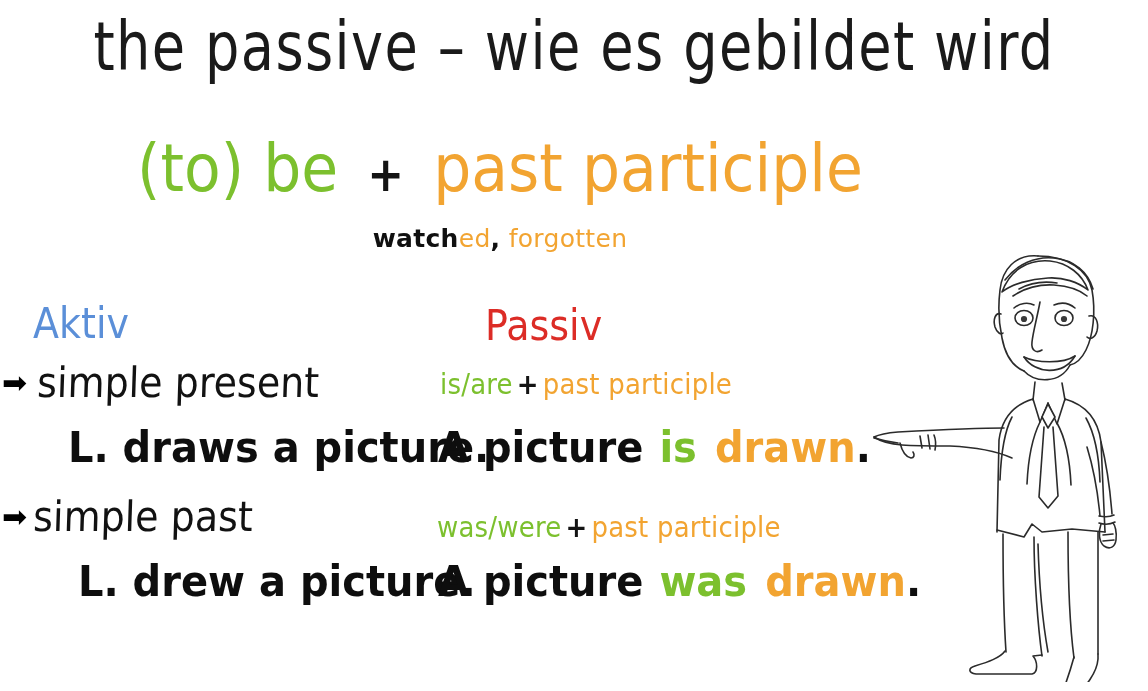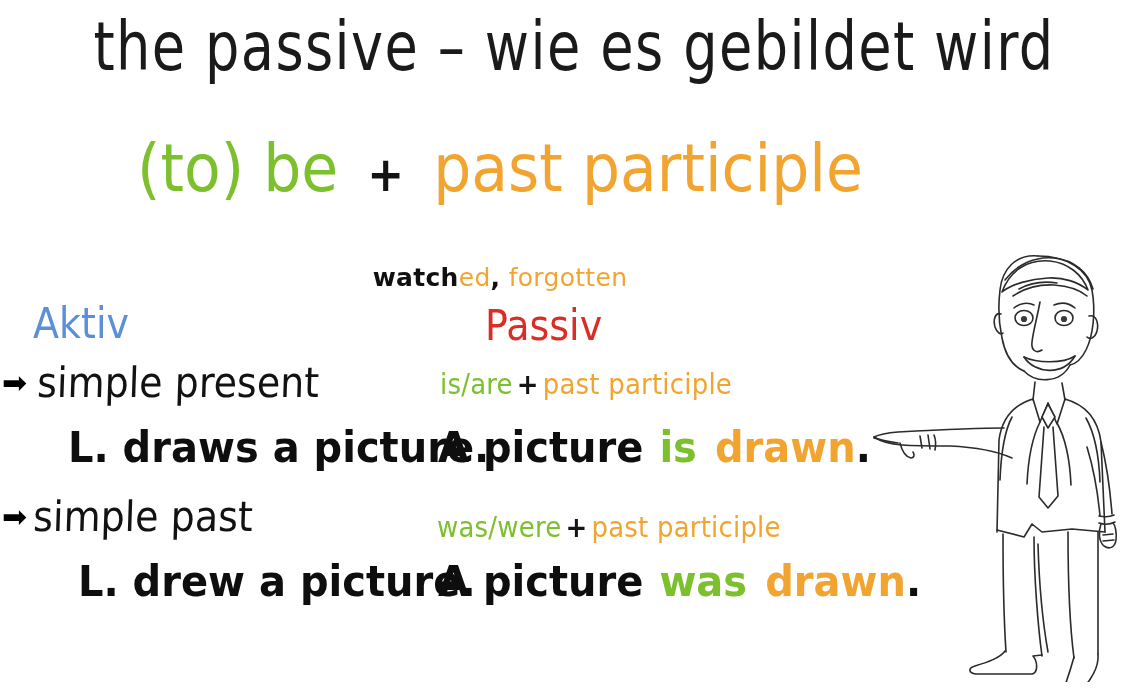--- a/index.html
+++ b/index.html
@@ -56,21 +56,20 @@
     position: absolute;
     left: 0;
     top: 224px;
     width: 1000px;
     text-align: center;
     white-space: nowrap;
     font-family: "Liberation Sans Narrow", "DejaVu Sans", sans-serif;
     font-size: 25px;
     line-height: 30px;
     letter-spacing: .3px;
-    margin-top: 39px;
   }
   .examples .blk { color: #101010; font-weight: 600; }
   .examples .org { color: #f2a431; }
   .examples .com { color: #101010; font-weight: 700; }
 
   
   .col-head {
     position: absolute;
     font-family: "Liberation Sans Narrow", "DejaVu Sans", sans-serif;
     font-size: 38px;

